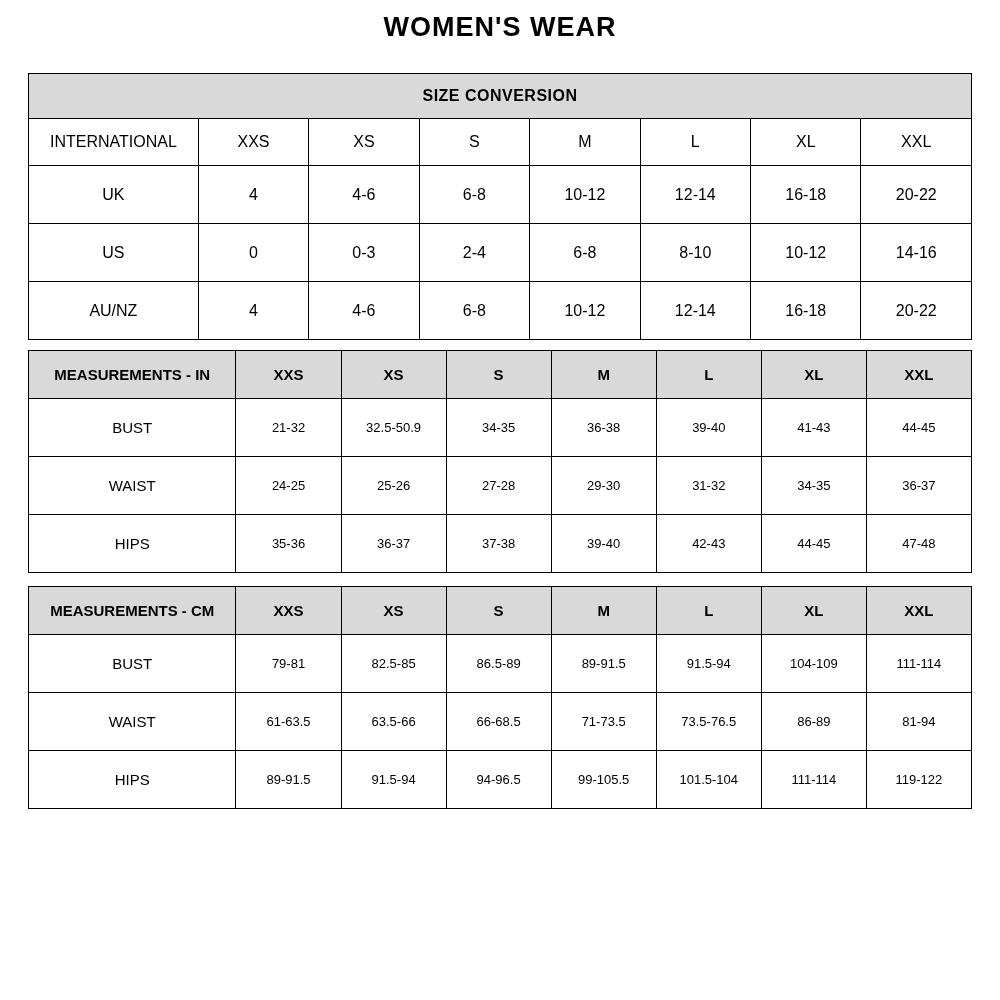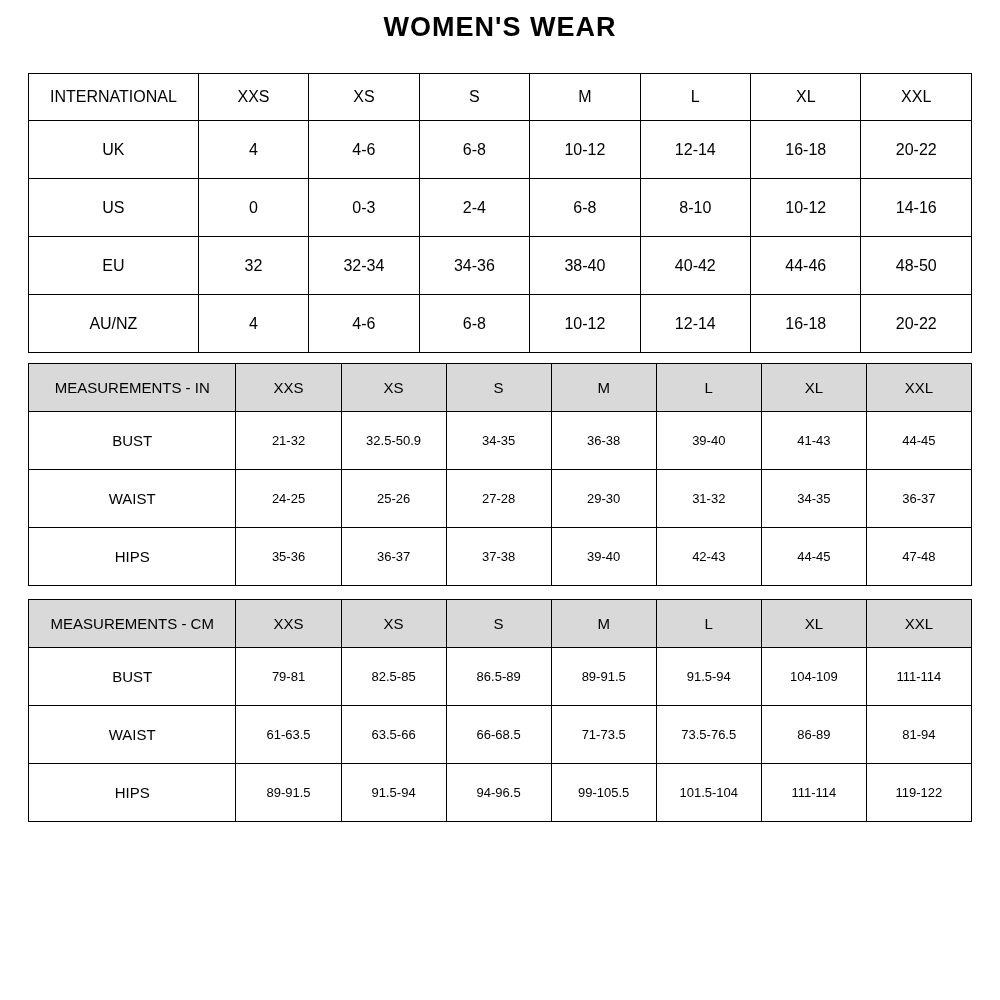--- a/index.html
+++ b/index.html
@@ -5,21 +5,21 @@
   * { box-sizing: border-box; margin: 0; padding: 0; }
   html, body { width: 1000px; background: #ffffff; color: #000000; font-family: "Liberation Sans", sans-serif; }
   .page { width: 1000px; height: 1000px; padding: 8px 28px 16px 28px; background: #ffffff; }
   .title { text-align: center; font-size: 27px; font-weight: 700; letter-spacing: 1px; padding: 4px 0 30px 0; }
   table { width: 100%; border-collapse: collapse; table-layout: fixed; }
   .tbl { margin-bottom: 10px; }
   td, th { border: 1.5px solid #000000; text-align: center; vertical-align: middle; padding: 2px; }
   .band-cell { background: #d9d9d9; height: 45px; font-size: 16px; font-weight: 700; letter-spacing: 0.5px; }
   .conv td { height: 58px; font-size: 16px; font-weight: 400; }
   .conv .hdr td { height: 47px; margin-left: 15px; }
-  .meas .hdr td { background: #d9d9d9; height: 48px; font-size: 15px; font-weight: 400; margin-left: 36px; }
+  .meas .hdr td { background: #d9d9d9; height: 48px; font-size: 15px; font-weight: 700; margin-left: 36px; }
   .meas td { height: 58px; font-size: 13px; font-weight: 400; }
   .meas td.rowlabel { font-size: 15px; }
 </style>
 </head>
 <body>
 
 <div class="page">
 
   <div class="title">WOMEN'S WEAR</div>
 
@@ -28,20 +28,23 @@
       <col style="width:18%">
         <col style="width:11.714%">
         <col style="width:11.714%">
         <col style="width:11.714%">
         <col style="width:11.714%">
         <col style="width:11.714%">
         <col style="width:11.714%">
         <col style="width:11.714%">
     </colgroup>
     <tbody>
+        <tr>
+      <th class="band-cell" colspan="8">SIZE CONVERSION</th>
+    </tr>
     <tr class="hdr">
       <td>INTERNATIONAL</td>
       <td>XXS</td>
       <td>XS</td>
       <td>S</td>
       <td>M</td>
       <td>L</td>
       <td>XL</td>
       <td>XXL</td>
     </tr>
@@ -57,30 +60,20 @@
     </tr>
     <tr>
       <td class="rowlabel">US</td>
       <td>0</td>
       <td>0-3</td>
       <td>2-4</td>
       <td>6-8</td>
       <td>8-10</td>
       <td>10-12</td>
       <td>14-16</td>
-    </tr>
-    <tr>
-      <td class="rowlabel">EU</td>
-      <td>32</td>
-      <td>32-34</td>
-      <td>34-36</td>
-      <td>38-40</td>
-      <td>40-42</td>
-      <td>44-46</td>
-      <td>48-50</td>
     </tr>
     <tr>
       <td class="rowlabel">AU/NZ</td>
       <td>4</td>
       <td>4-6</td>
       <td>6-8</td>
       <td>10-12</td>
       <td>12-14</td>
       <td>16-18</td>
       <td>20-22</td>

